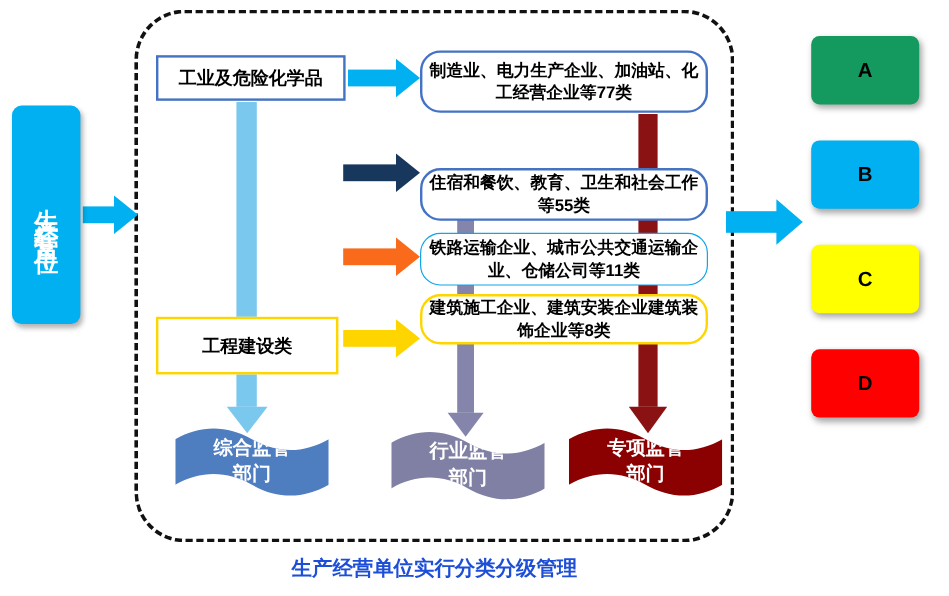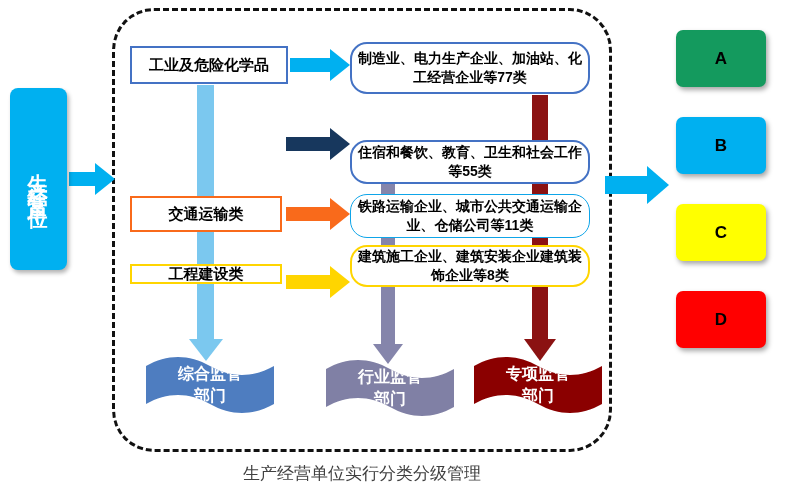--- a/index.html
+++ b/index.html
@@ -19,21 +19,21 @@
     border:3px dashed #111; border-radius:42px; z-index:0; }
 
   
   .box { position:absolute; display:flex; align-items:center; justify-content:center;
     text-align:center; background:#fff; font-weight:bold; color:#000; z-index:2; }
   .cat  { font-size:15px; }
   .cat1 { left:130px; top:46px;  width:158px; height:38px; border:2px solid #4472C4; }
   .cat2 { left:130px; top:126px; width:152px; height:36px; border:2px solid #7F7F7F;
           background:linear-gradient(#ECECEC,#C4C4C4); }
   .cat3 { left:130px; top:196px; width:152px; height:36px; border:2px solid #F96A1B; }
-  .cat4 { left:130px; top:264px; width:152px; height:20px; border:2px solid #FFD500; }
+  .cat4 { left:130px; top:264px; width:152px; height:48px; border:2px solid #FFD500; }
   .desc { font-size:14px; line-height:1.35; padding:2px 6px;border-radius:17px; }
   .desc1 { left:350px; top:42px;  width:240px; height:52px; border:2px solid #4472C4; }
   .desc2 { left:350px; top:124px; width:240px; height:44px; border:2px solid #4472C4;margin-top:16px; }
   .desc3 { left:350px; top:194px; width:240px; height:44px; border:1px solid #0ea5e9; }
   .desc4 { left:350px; top:245px; width:240px; height:42px; border:2px solid #FFD500; }
 
   
   .harrow { position:absolute; z-index:1; }
   .harrow .body { position:absolute; left:0; top:9px; height:14px; right:18px; }
   .harrow .head { position:absolute; right:0; top:0; width:0; height:0;
@@ -80,21 +80,21 @@
   .b2 { left:326px; top:356px; }
   .b3 { left:474px; top:353px; }
 
   
   .grade { position:absolute; left:676px; width:90px; height:57px; border-radius:7px;
     display:flex; align-items:center; justify-content:center; font-size:17px; font-weight:bold;
     color:#000; box-shadow:2px 3px 5px rgba(0,0,0,.35); z-index:2; }
   .gA { top:30px; } .gB { top:117px; } .gC { top:204px; } .gD { top:291px; }
 
   .caption { position:absolute; left:112px; top:462px; width:500px; text-align:center;
-    font-size:17px; font-weight:normal; color:#404040; }
+    font-size:17px; font-weight:bold; color:#1d4ed8; }
 </style>
 </head>
 <body>
 
 <div class="canvas">
 
   <div class="unit-box">
     <span>生产经营单位</span>
   </div>
 
@@ -129,21 +129,20 @@
   <div class="harrow h3">
     <div class="body"></div>
     <div class="head"></div>
   </div>
   <div class="harrow h4">
     <div class="body"></div>
     <div class="head"></div>
   </div>
 
   <div class="box cat cat1">工业及危险化学品</div>
-  <div class="box cat cat3">交通运输类</div>
   <div class="box cat cat4">工程建设类</div>
 
   <div class="box desc desc1">制造业、电力生产企业、加油站、化工经营企业等77类</div>
   <div class="box desc desc2">住宿和餐饮、教育、卫生和社会工作等55类</div>
   <div class="box desc desc3">铁路运输企业、城市公共交通运输企业、仓储公司等11类</div>
   <div class="box desc desc4">建筑施工企业、建筑安装企业建筑装饰企业等8类</div>
 
   <div class="banner b1" style="background-color: rgb(78, 125, 192);">
     <span>综合监管部门</span>
   </div>

